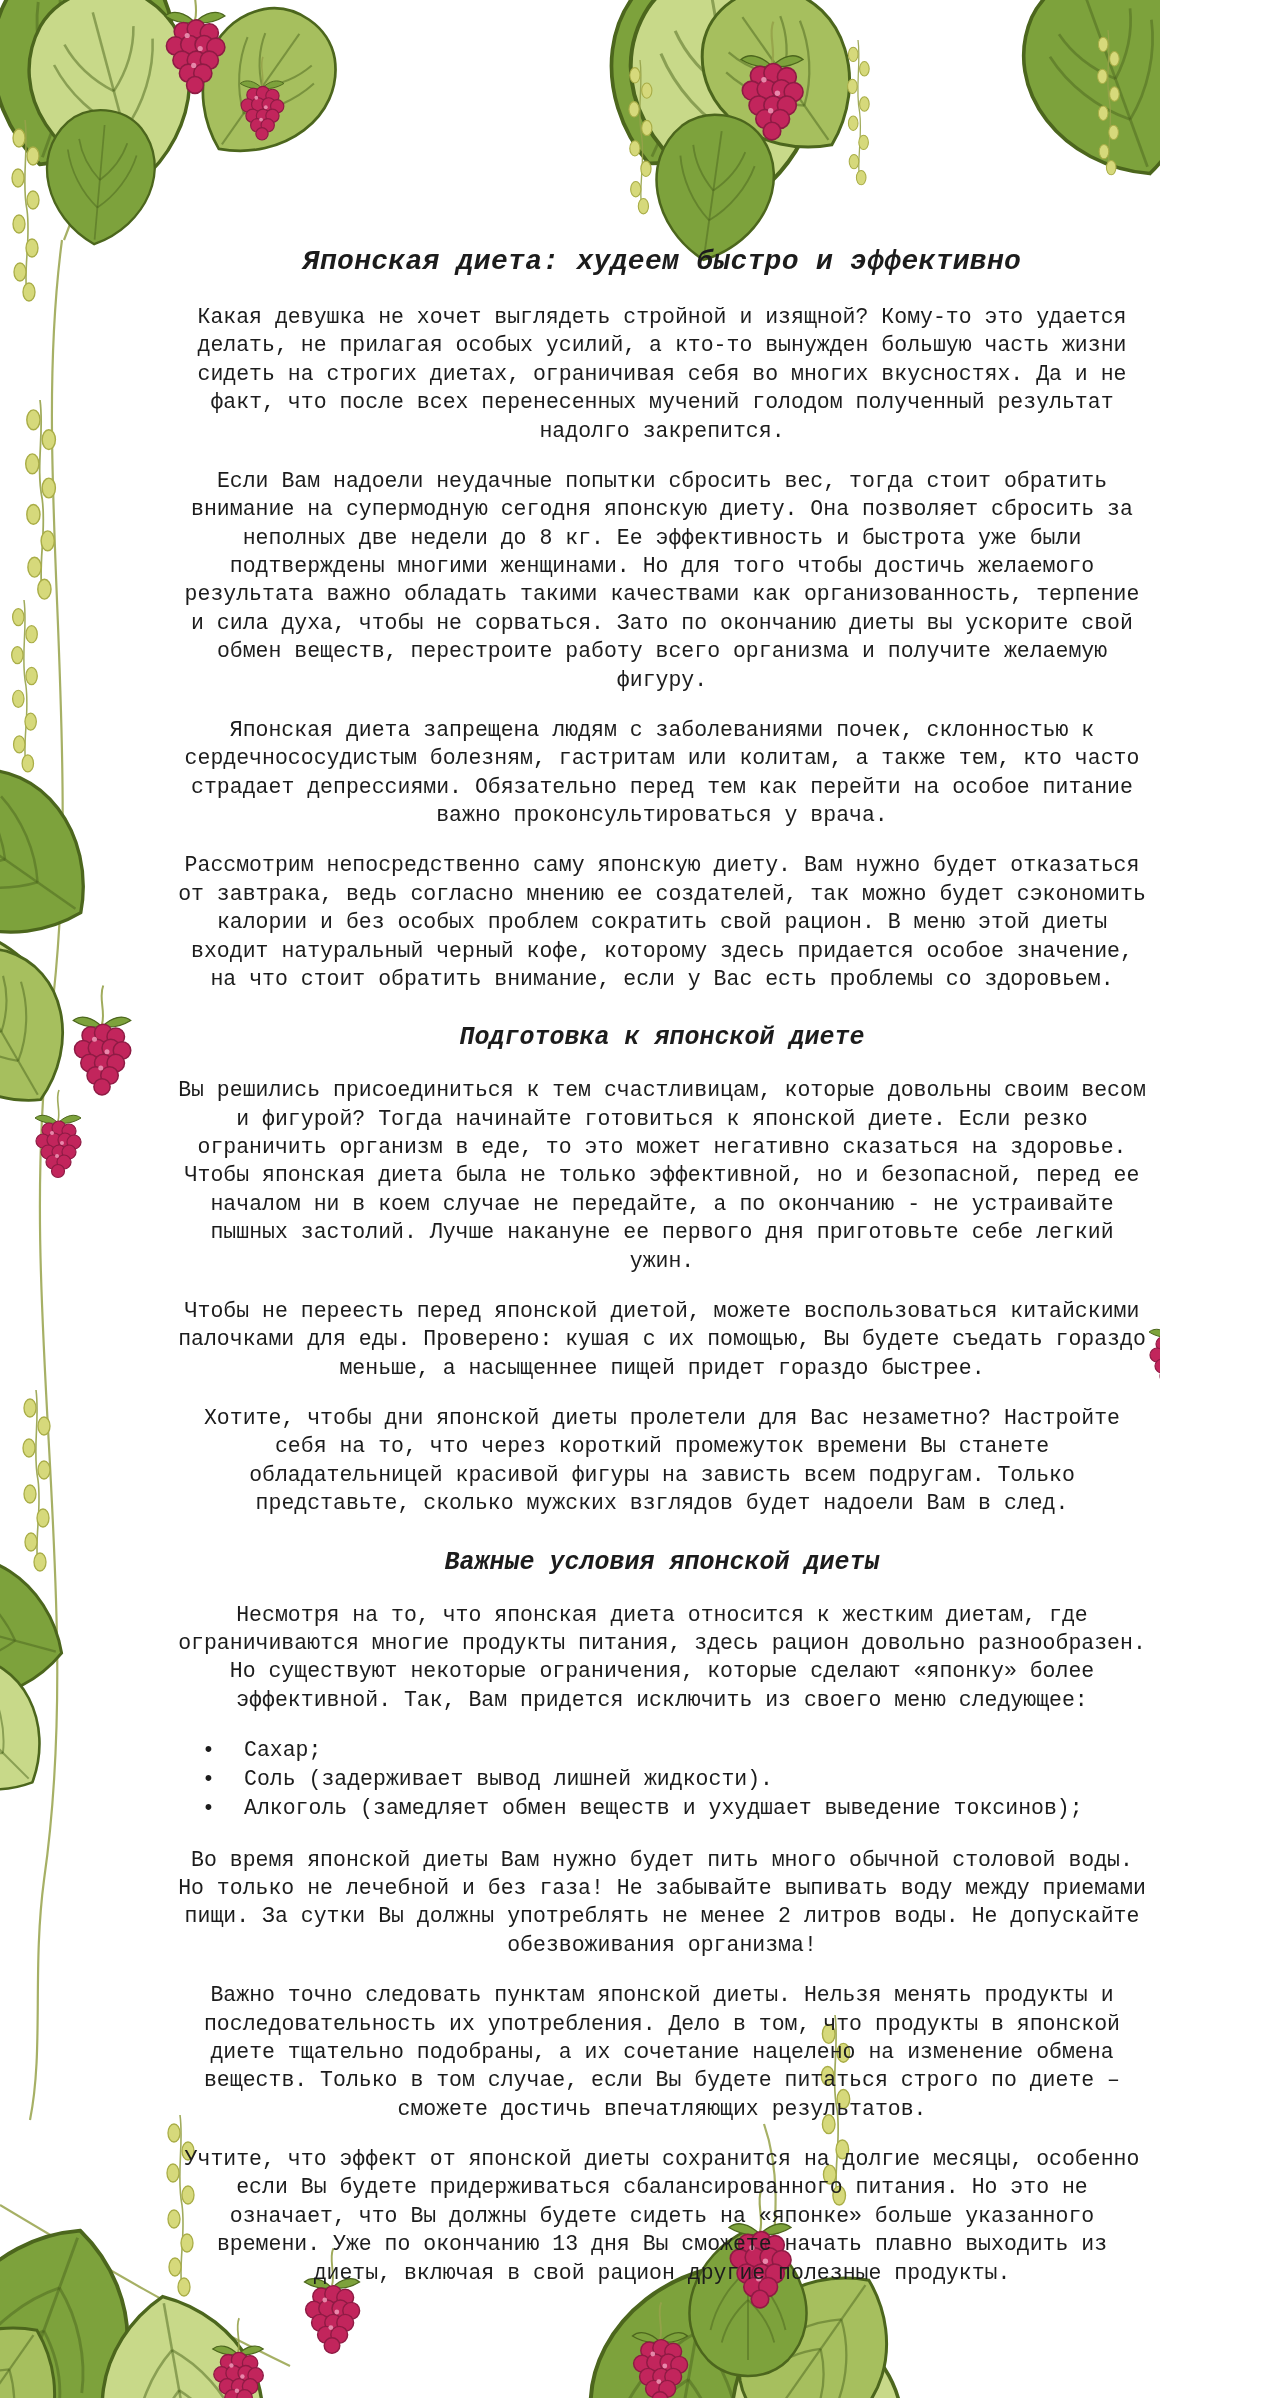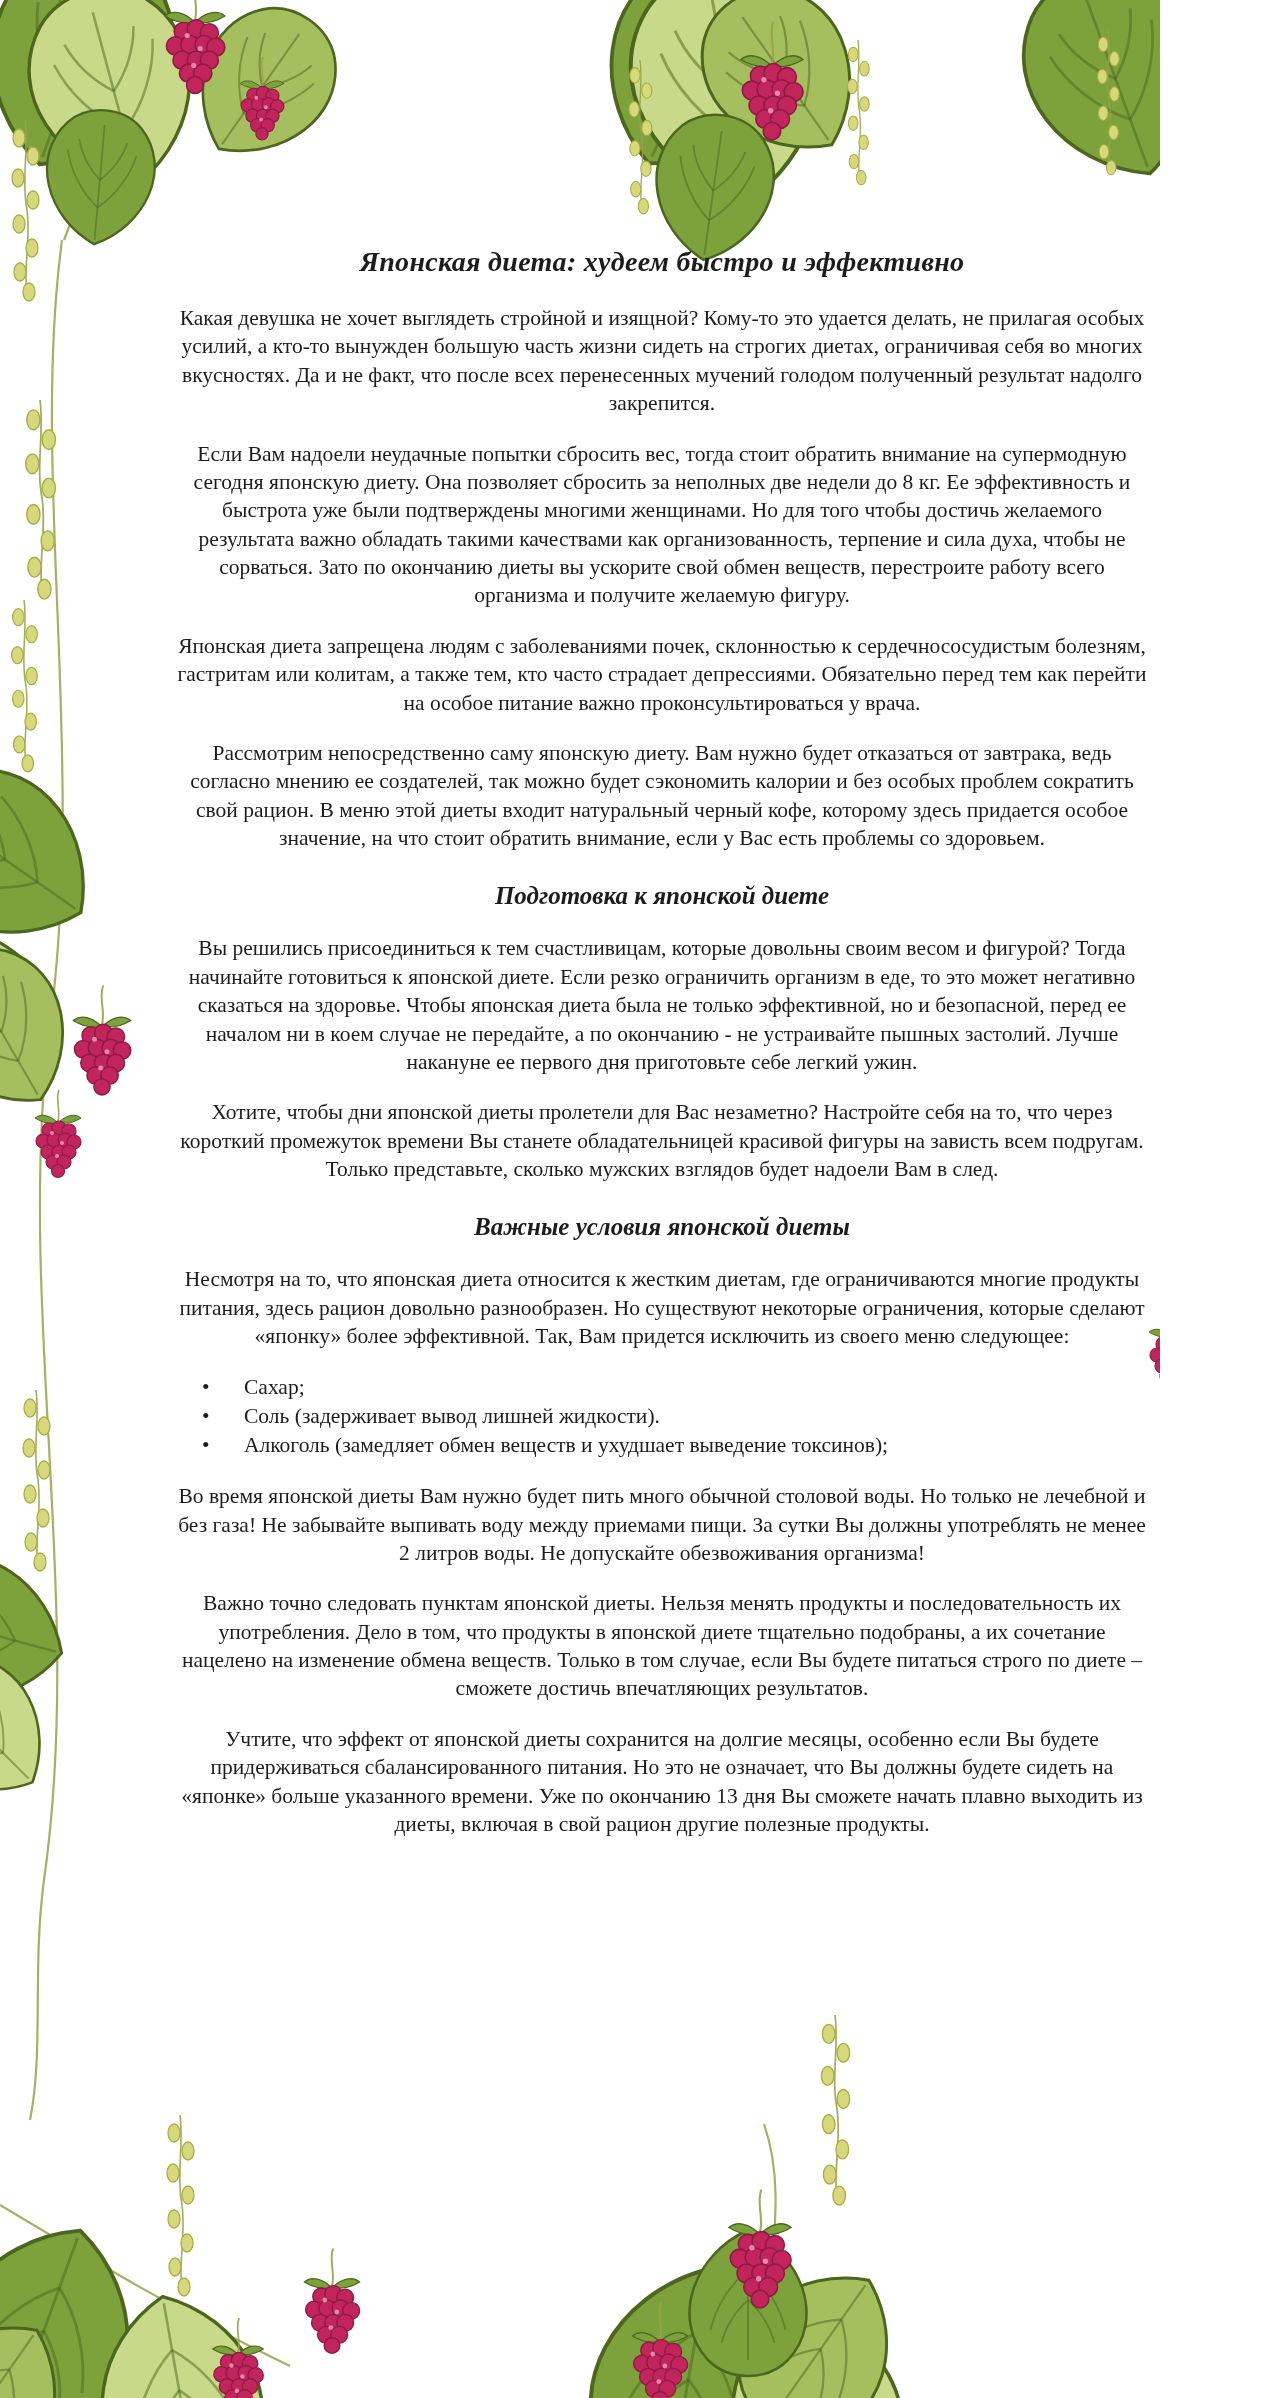--- a/index.html
+++ b/index.html
@@ -2,21 +2,21 @@
 <html style="--page-background: #ffffff; --text-color: #1c1c1c; --leaf-dark: #7da23c; --leaf-light: #c8d989; --leaf-mid: #a6bf5e; --leaf-outline: #4c661d; --berry-red: #c2255c; --berry-dark: #8e1b44; --berry-highlight: #ef9ab8; --bud-fill: #d6d97b; --bud-outline: #a9ad47; --vine: #96a24a;"><head>
 <meta charset="utf-8">
 <style>
   html, body { margin: 0; padding: 0; background: #ffffff; }
   .screen {
     position: relative;
     width: 1160px;
     height: 2398px;
     overflow: hidden;
     background: var(--page-background, #ffffff);
-    font-family: Liberation Serif, serif;
+    font-family: Liberation Mono, monospace;
     color: var(--text-color, #1c1c1c);
   }
 
   
   .decor {
     position: absolute;
     inset: 0;
     width: 1277px;
     height: 2398px;
     pointer-events: none;
@@ -222,20 +222,21 @@
     <h1>Японская диета: худеем быстро и эффективно</h1>
 
     <p>Какая девушка не хочет выглядеть стройной и изящной? Кому-то это удается делать, не прилагая особых усилий, а кто-то вынужден большую часть жизни сидеть на строгих диетах, ограничивая себя во многих вкусностях. Да и не факт, что после всех перенесенных мучений голодом полученный результат надолго закрепится.</p>
     <p>Если Вам надоели неудачные попытки сбросить вес, тогда стоит обратить внимание на супермодную сегодня японскую диету. Она позволяет сбросить за неполных две недели до 8 кг. Ее эффективность и быстрота уже были подтверждены многими женщинами. Но для того чтобы достичь желаемого результата важно обладать такими качествами как организованность, терпение и сила духа, чтобы не сорваться. Зато по окончанию диеты вы ускорите свой обмен веществ, перестроите работу всего организма и получите желаемую фигуру.</p>
     <p>Японская диета запрещена людям с заболеваниями почек, склонностью к сердечнососудистым болезням, гастритам или колитам, а также тем, кто часто страдает депрессиями. Обязательно перед тем как перейти на особое питание важно проконсультироваться у врача.</p>
     <p>Рассмотрим непосредственно саму японскую диету. Вам нужно будет отказаться от завтрака, ведь согласно мнению ее создателей, так можно будет сэкономить калории и без особых проблем сократить свой рацион. В меню этой диеты входит натуральный черный кофе, которому здесь придается особое значение, на что стоит обратить внимание, если у Вас есть проблемы со здоровьем.</p>
 
     <h2>Подготовка к японской диете</h2>
 
     <p>Вы решились присоединиться к тем счастливицам, которые довольны своим весом и фигурой? Тогда начинайте готовиться к японской диете. Если резко ограничить организм в еде, то это может негативно сказаться на здоровье. Чтобы японская диета была не только эффективной, но и безопасной, перед ее началом ни в коем случае не передайте, а по окончанию - не устраивайте пышных застолий. Лучше накануне ее первого дня приготовьте себе легкий ужин.</p>
+    <p>Чтобы не переесть перед японской диетой, можете воспользоваться китайскими палочками для еды. Проверено: кушая с их помощью, Вы будете съедать гораздо меньше, а насыщеннее пищей придет гораздо быстрее.</p>
     <p>Хотите, чтобы дни японской диеты пролетели для Вас незаметно? Настройте себя на то, что через короткий промежуток времени Вы станете обладательницей красивой фигуры на зависть всем подругам. Только представьте, сколько мужских взглядов будет надоели Вам в след.</p>
 
     <h2>Важные условия японской диеты</h2>
 
     <p>Несмотря на то, что японская диета относится к жестким диетам, где ограничиваются многие продукты питания, здесь рацион довольно разнообразен. Но существуют некоторые ограничения, которые сделают «японку» более эффективной. Так, Вам придется исключить из своего меню следующее:</p>
 
     <ul>
       <li>Сахар;</li>
       <li>Соль (задерживает вывод лишней жидкости).</li>
       <li>Алкоголь (замедляет обмен веществ и ухудшает выведение токсинов);</li>

